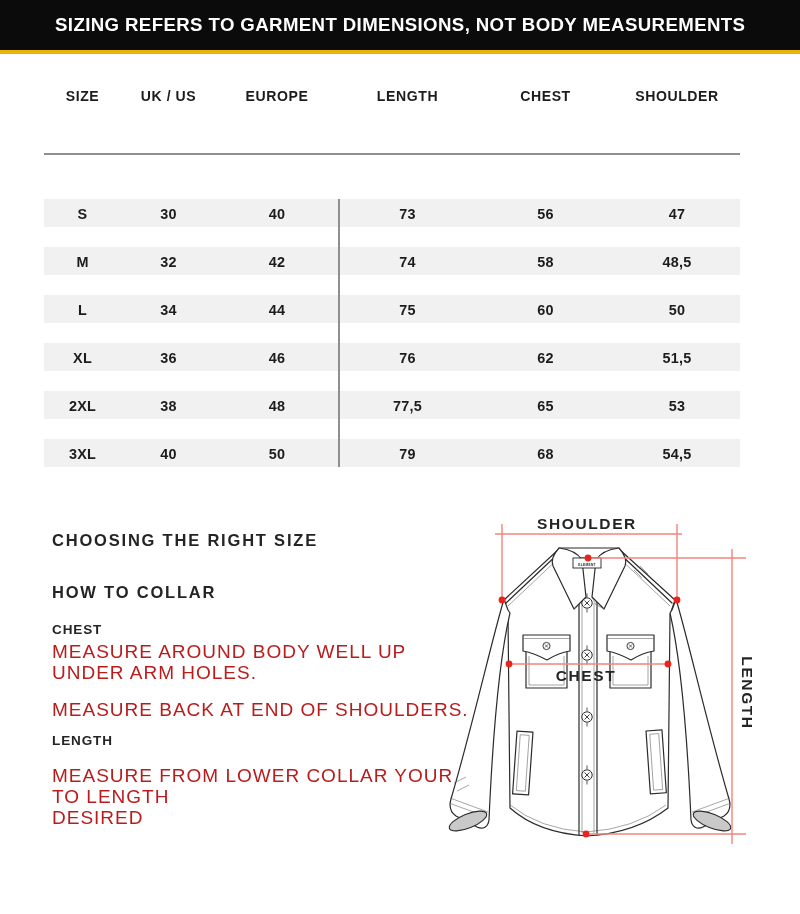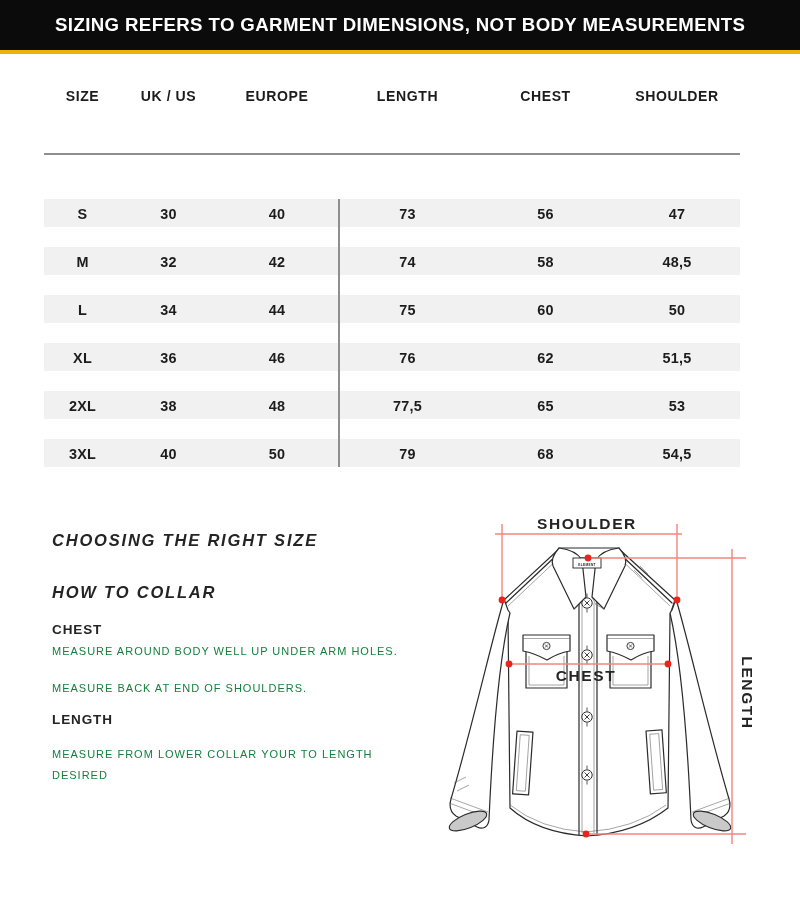--- a/index.html
+++ b/index.html
@@ -17,27 +17,27 @@
   .th{font-weight:700;font-size:14.5px;letter-spacing:.6px;text-align:center;color:#1c1c1c;transform:scaleX(.97);}
   .rule{position:absolute;left:0;top:65px;width:696px;height:2px;background:#8f8f8f;}
   .rows{position:absolute;left:0;top:111px;width:696px;}
   .row{height:28px;background:#f1f1f1;display:flex;align-items:center;margin-bottom:20px;}
   .td{font-size:15px;font-weight:700;text-align:center;color:#1c1c1c;letter-spacing:.2px;transform:scaleX(.96);}
   .c0{width:77px}.c1{width:95px}.c2{width:122px}.c3{width:139px}.c4{width:137px}.c5{width:126px}
   .tdivider{position:absolute;left:294px;top:111px;width:2px;height:268px;background:#8f8f8f;}
 
   
   .left-col{position:absolute;left:52px;top:520px;width:424px;color:#2e2e2e;}
-  .sec-heading{font-size:16.5px;font-weight:700;letter-spacing:1.8px;color:#242424;line-height:20px;font-style:italic;}
+  .sec-heading{font-size:16.5px;font-weight:700;letter-spacing:1.8px;color:#242424;line-height:20px;}
   .h1{margin-top:10px;}
   .h2{margin-top:32px;}
   .body-line{font-size:13.5px;letter-spacing:1px;line-height:24.5px;color:#3c3c3c;}
   .body-block{margin-top:16px;}
   .item-label{font-size:13.5px;font-weight:700;letter-spacing:.9px;color:#242424;line-height:17px;}
-  .item-text{font-size:11px;letter-spacing:1px;line-height:21px;color:#15803d;}
+  .item-text{font-size:19px;letter-spacing:1px;line-height:21px;color:#b91c1c;}
   .m19{margin-top:19px}.m12{margin-top:12px}.m3{margin-top:3px}.m4{margin-top:16px}
 
   
   .diagram{position:absolute;left:420px;top:500px;width:360px;height:390px;}
   .lineart{stroke:#2b2b2b;fill:none;stroke-width:1.2;stroke-linejoin:round;stroke-linecap:round;}
   .fillart{stroke:#2b2b2b;fill:#ffffff;stroke-width:1.2;stroke-linejoin:round;}
   .stitch{stroke:#6a6a6a;fill:none;stroke-width:.6;}
   .redline{stroke:#f2857c;stroke-width:1.4;fill:none;}
   .reddot{fill:#e8251c;stroke:none;}
   .measure-label{font-family:"Liberation Sans",sans-serif;font-size:15.5px;font-weight:700;

